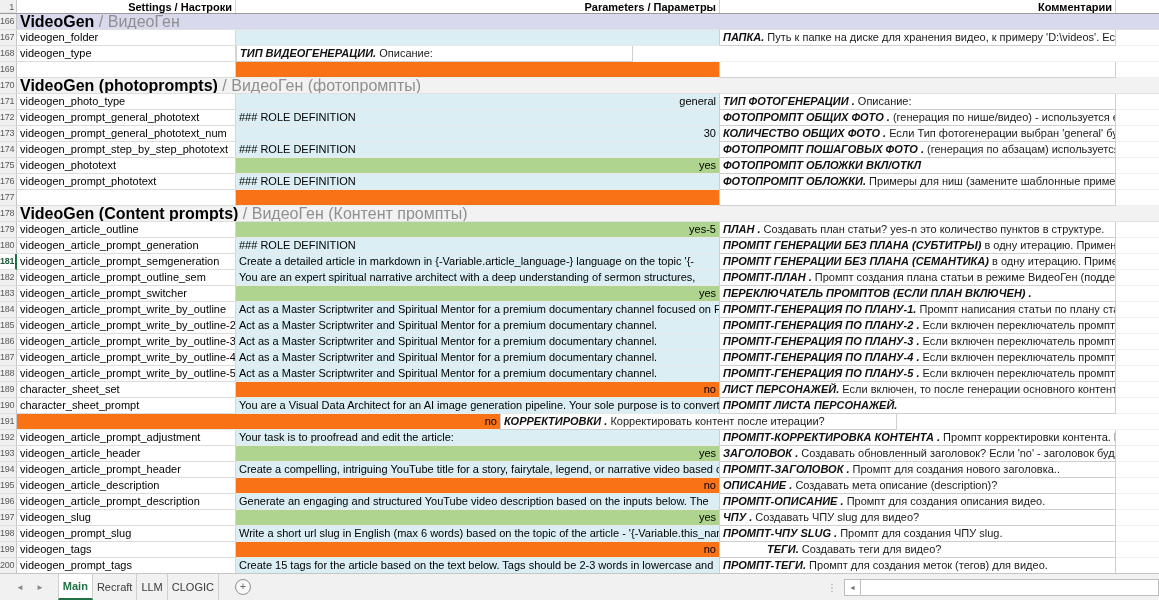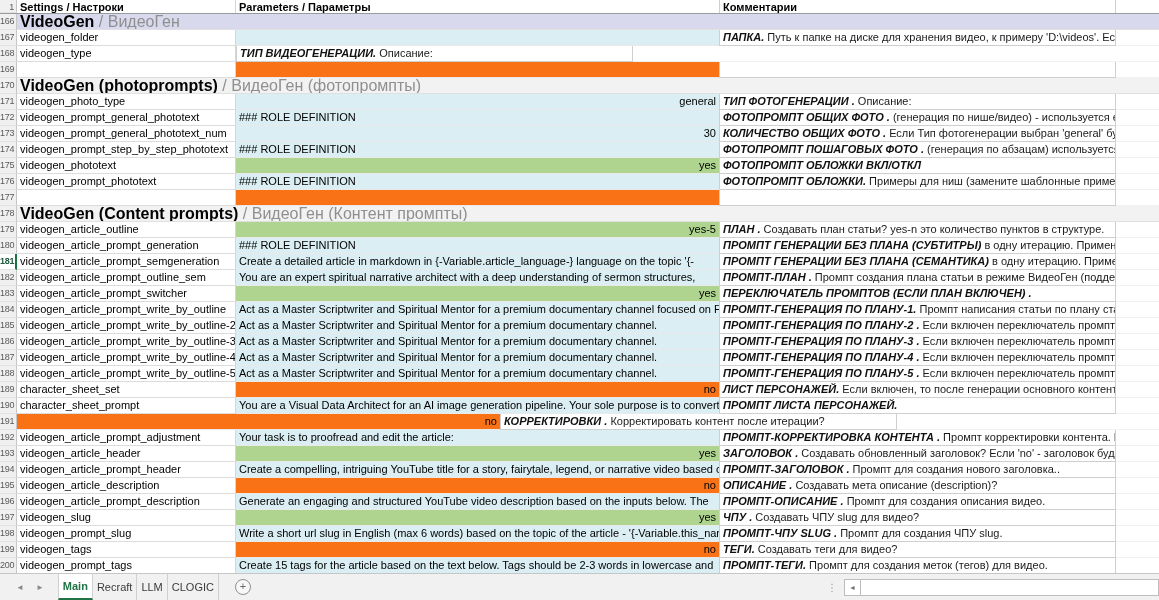--- a/index.html
+++ b/index.html
@@ -19,21 +19,21 @@
     overflow:hidden;letter-spacing:-0.3px;
   }
   .gutter-selected{
     background:#ffffff;border-right:2px solid #1e7145;color:#1f5c3c;font-weight:bold;
   }
   .cell{box-sizing:border-box;padding:0 3px;font-size:11px;white-space:nowrap;overflow:hidden;}
   .col-a{flex:0 0 219px;border-right:1px solid #d6d6d6;border-bottom:1px solid #dcdcdc;background:#fff;}
   .col-b{flex:0 0 483px;border-bottom:1px solid #e9e9e9;}
   .col-c{flex:0 0 397px;border-left:1px solid #cfcfcf;border-right:1px solid #cfcfcf;border-bottom:1px solid #cfcfcf;background:#fff;}
   .col-d{flex:1 1 auto;border-bottom:1px solid #f1f1f1;background:#fff;}
-  .hdr-row .cell{font-weight:bold;font-size:11px;border-bottom:none;}
+  .hdr-row .cell{font-weight:bold;font-size:11px;border-bottom:none;text-align:right;}
   .fill-cyan{background:#daeef3;}
   .fill-green{background:#aed490;}
   .fill-none{background:#f97316;}
   .align-right{text-align:right;}
   .sec{flex:0 0 1142px;font-size:16px;line-height:16px;border-bottom:1px solid #e0e0e0;}
   .sec-lavender{background:#d9d9ee;}
   .sec-gray{background:#f2f2f2;}
   .sec-en{font-weight:bold;color:#000;}
   .sec-ru{color:#8f8f8f;}
   .c-bold{font-weight:bold;font-style:italic;color:#111;}
@@ -297,21 +297,21 @@
         <div class="gutter">198</div>
         <div class="cell col-a">videogen_prompt_slug</div>
         <div class="cell col-b fill-cyan">Write a short url slug in English (max 6 words) based on the topic of the article - '{-Variable.this_name-}'.</div>
         <div class="cell col-c"><div class="c-bold" style="display: inline;">ПРОМПТ-ЧПУ SLUG .</div> <div class="c-rest" style="display: inline; text-align: right;">Промпт для создания ЧПУ slug.</div></div>
         <div class="cell col-d"></div>
       </div>
       <div class="row">
         <div class="gutter">199</div>
         <div class="cell col-a">videogen_tags</div>
         <div class="cell col-b fill-none align-right">no</div>
-        <div class="cell col-c"><div class="c-bold" style="display: inline;">ТЕГИ.</div> <div class="c-rest" style="display: inline;">Создавать теги для видео?</div></div>
+        <div class="cell col-c"><div class="c-bold" style="display: inline; margin-left: 44px;">ТЕГИ.</div> <div class="c-rest" style="display: inline;">Создавать теги для видео?</div></div>
         <div class="cell col-d"></div>
       </div>
       <div class="row">
         <div class="gutter">200</div>
         <div class="cell col-a">videogen_prompt_tags</div>
         <div class="cell col-b fill-cyan">Create 15 tags for the article based on the text below. Tags should be 2-3 words in lowercase and</div>
         <div class="cell col-c"><div class="c-bold" style="display: inline;">ПРОМПТ-ТЕГИ.</div> <div class="c-rest" style="display: inline;">Промпт для создания меток (тегов) для видео.</div></div>
         <div class="cell col-d"></div>
       </div>
     </div>

